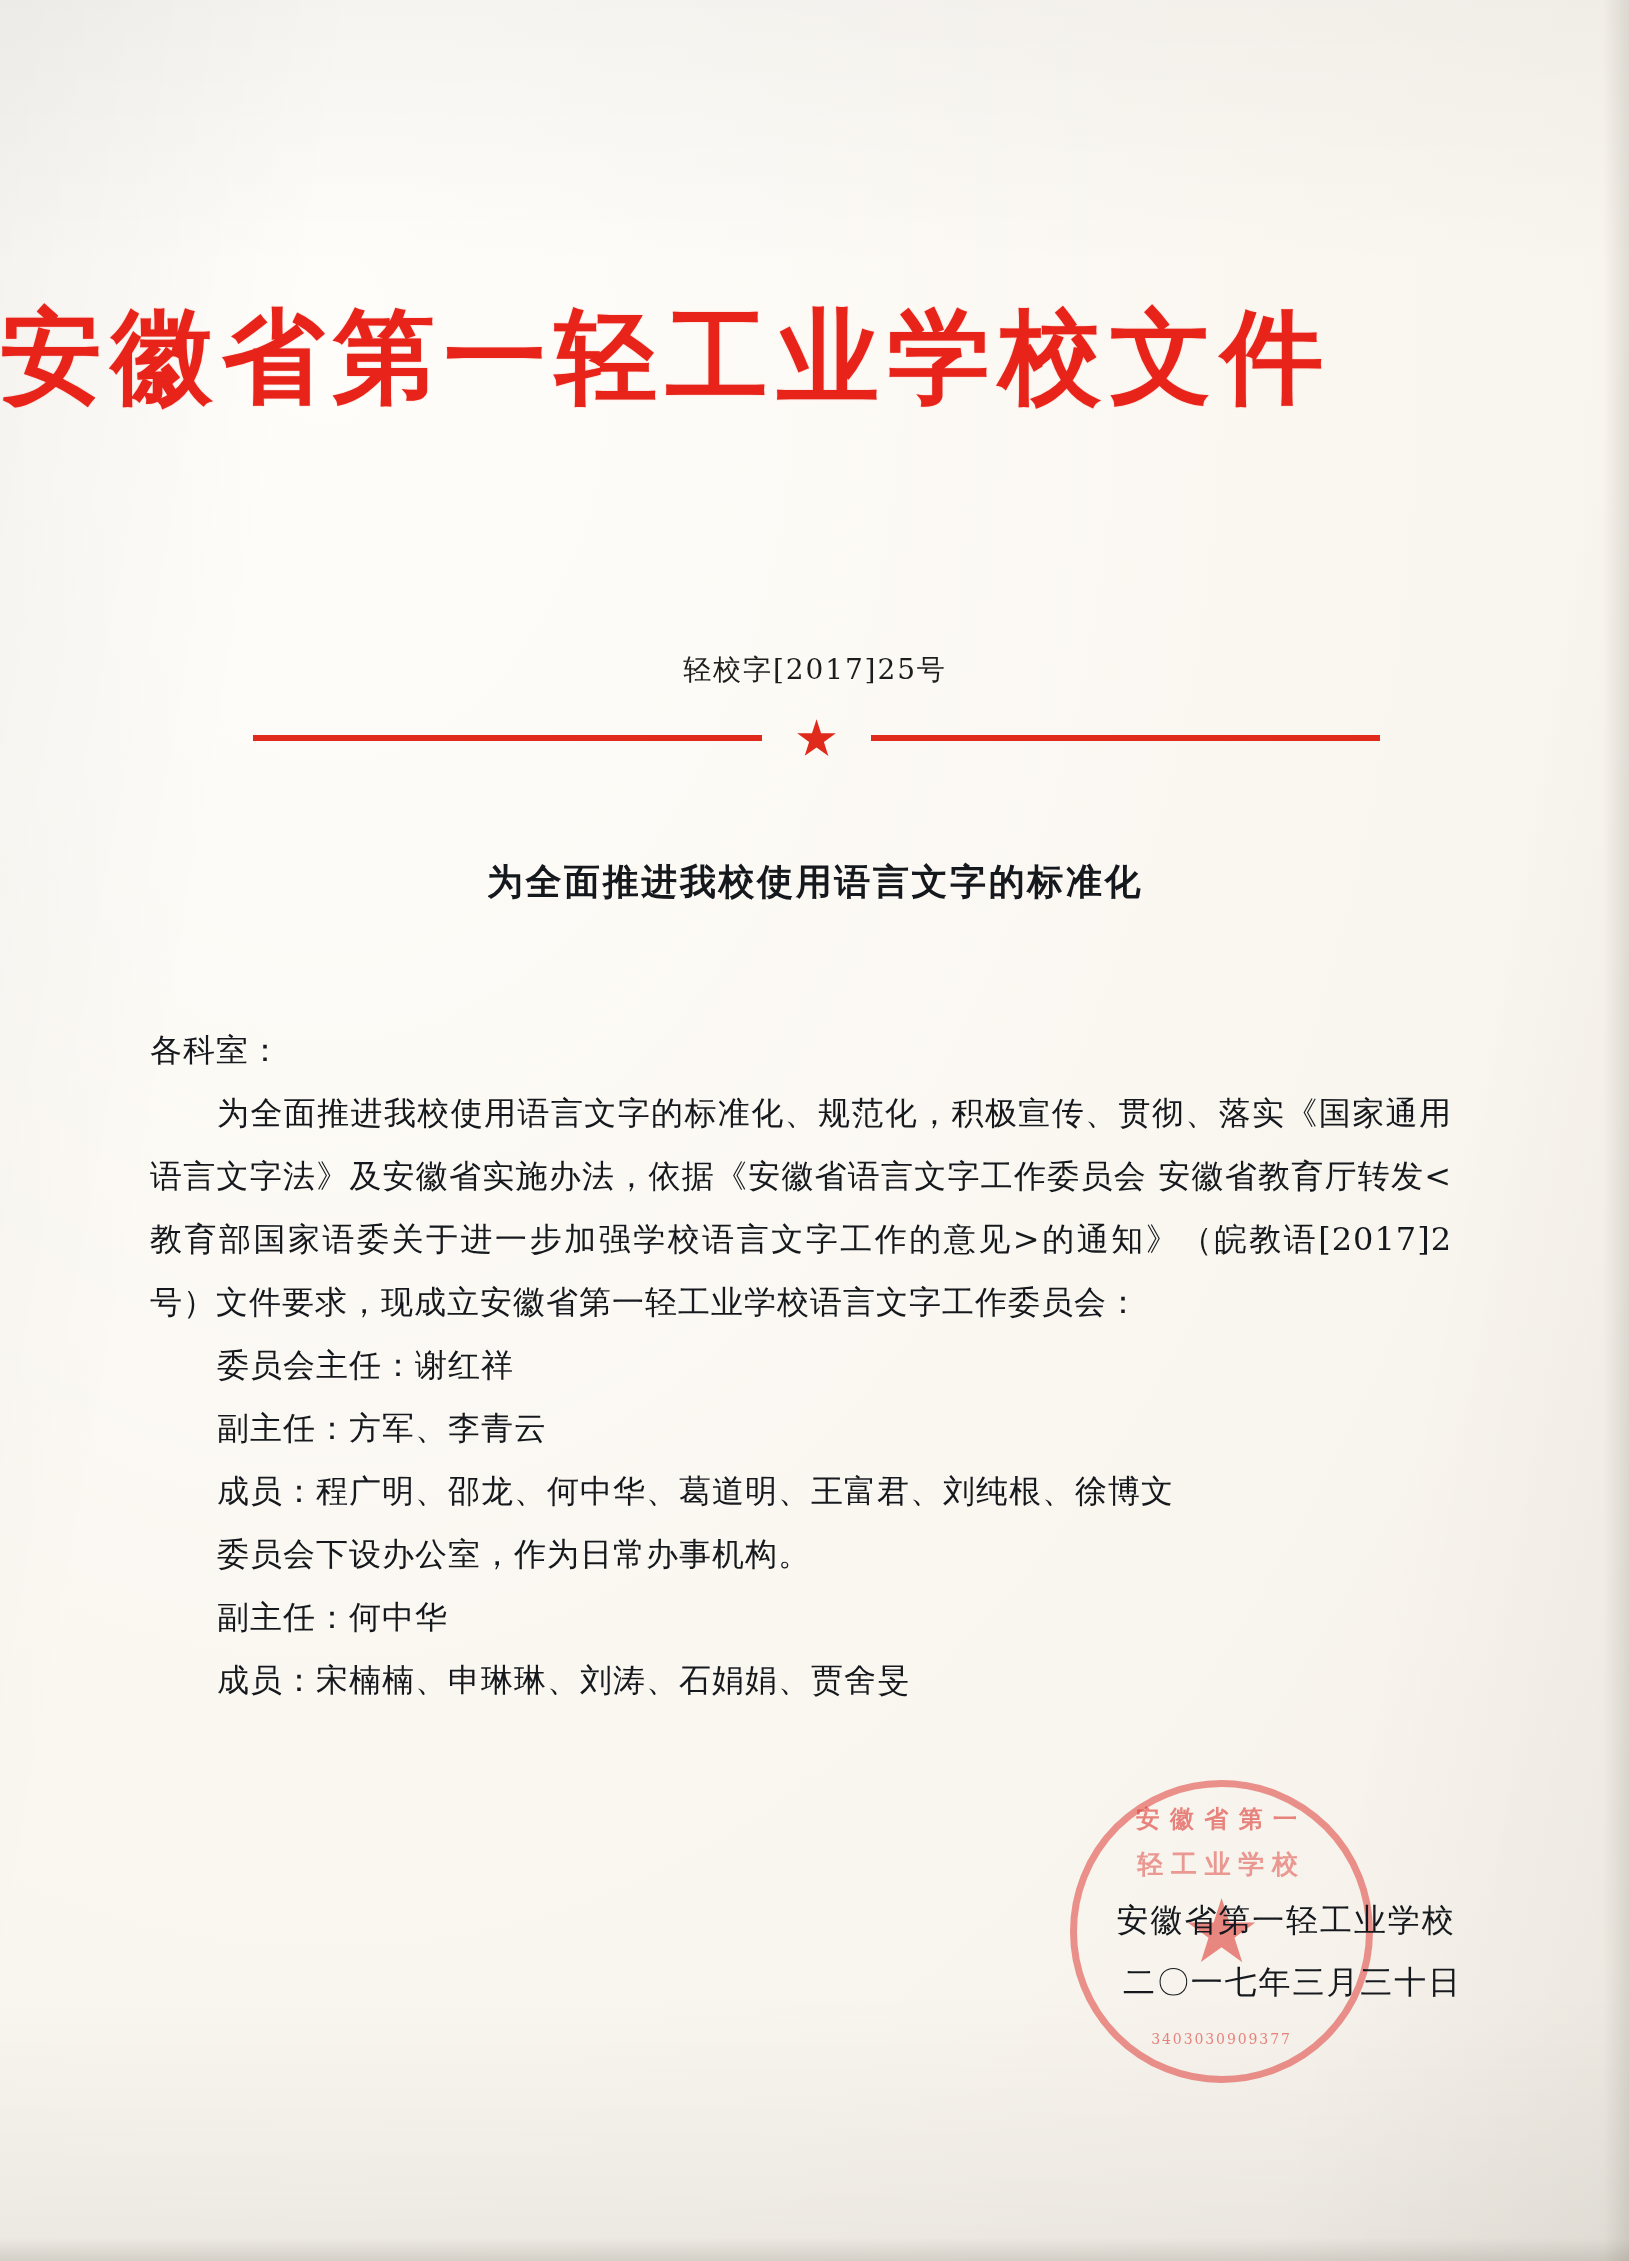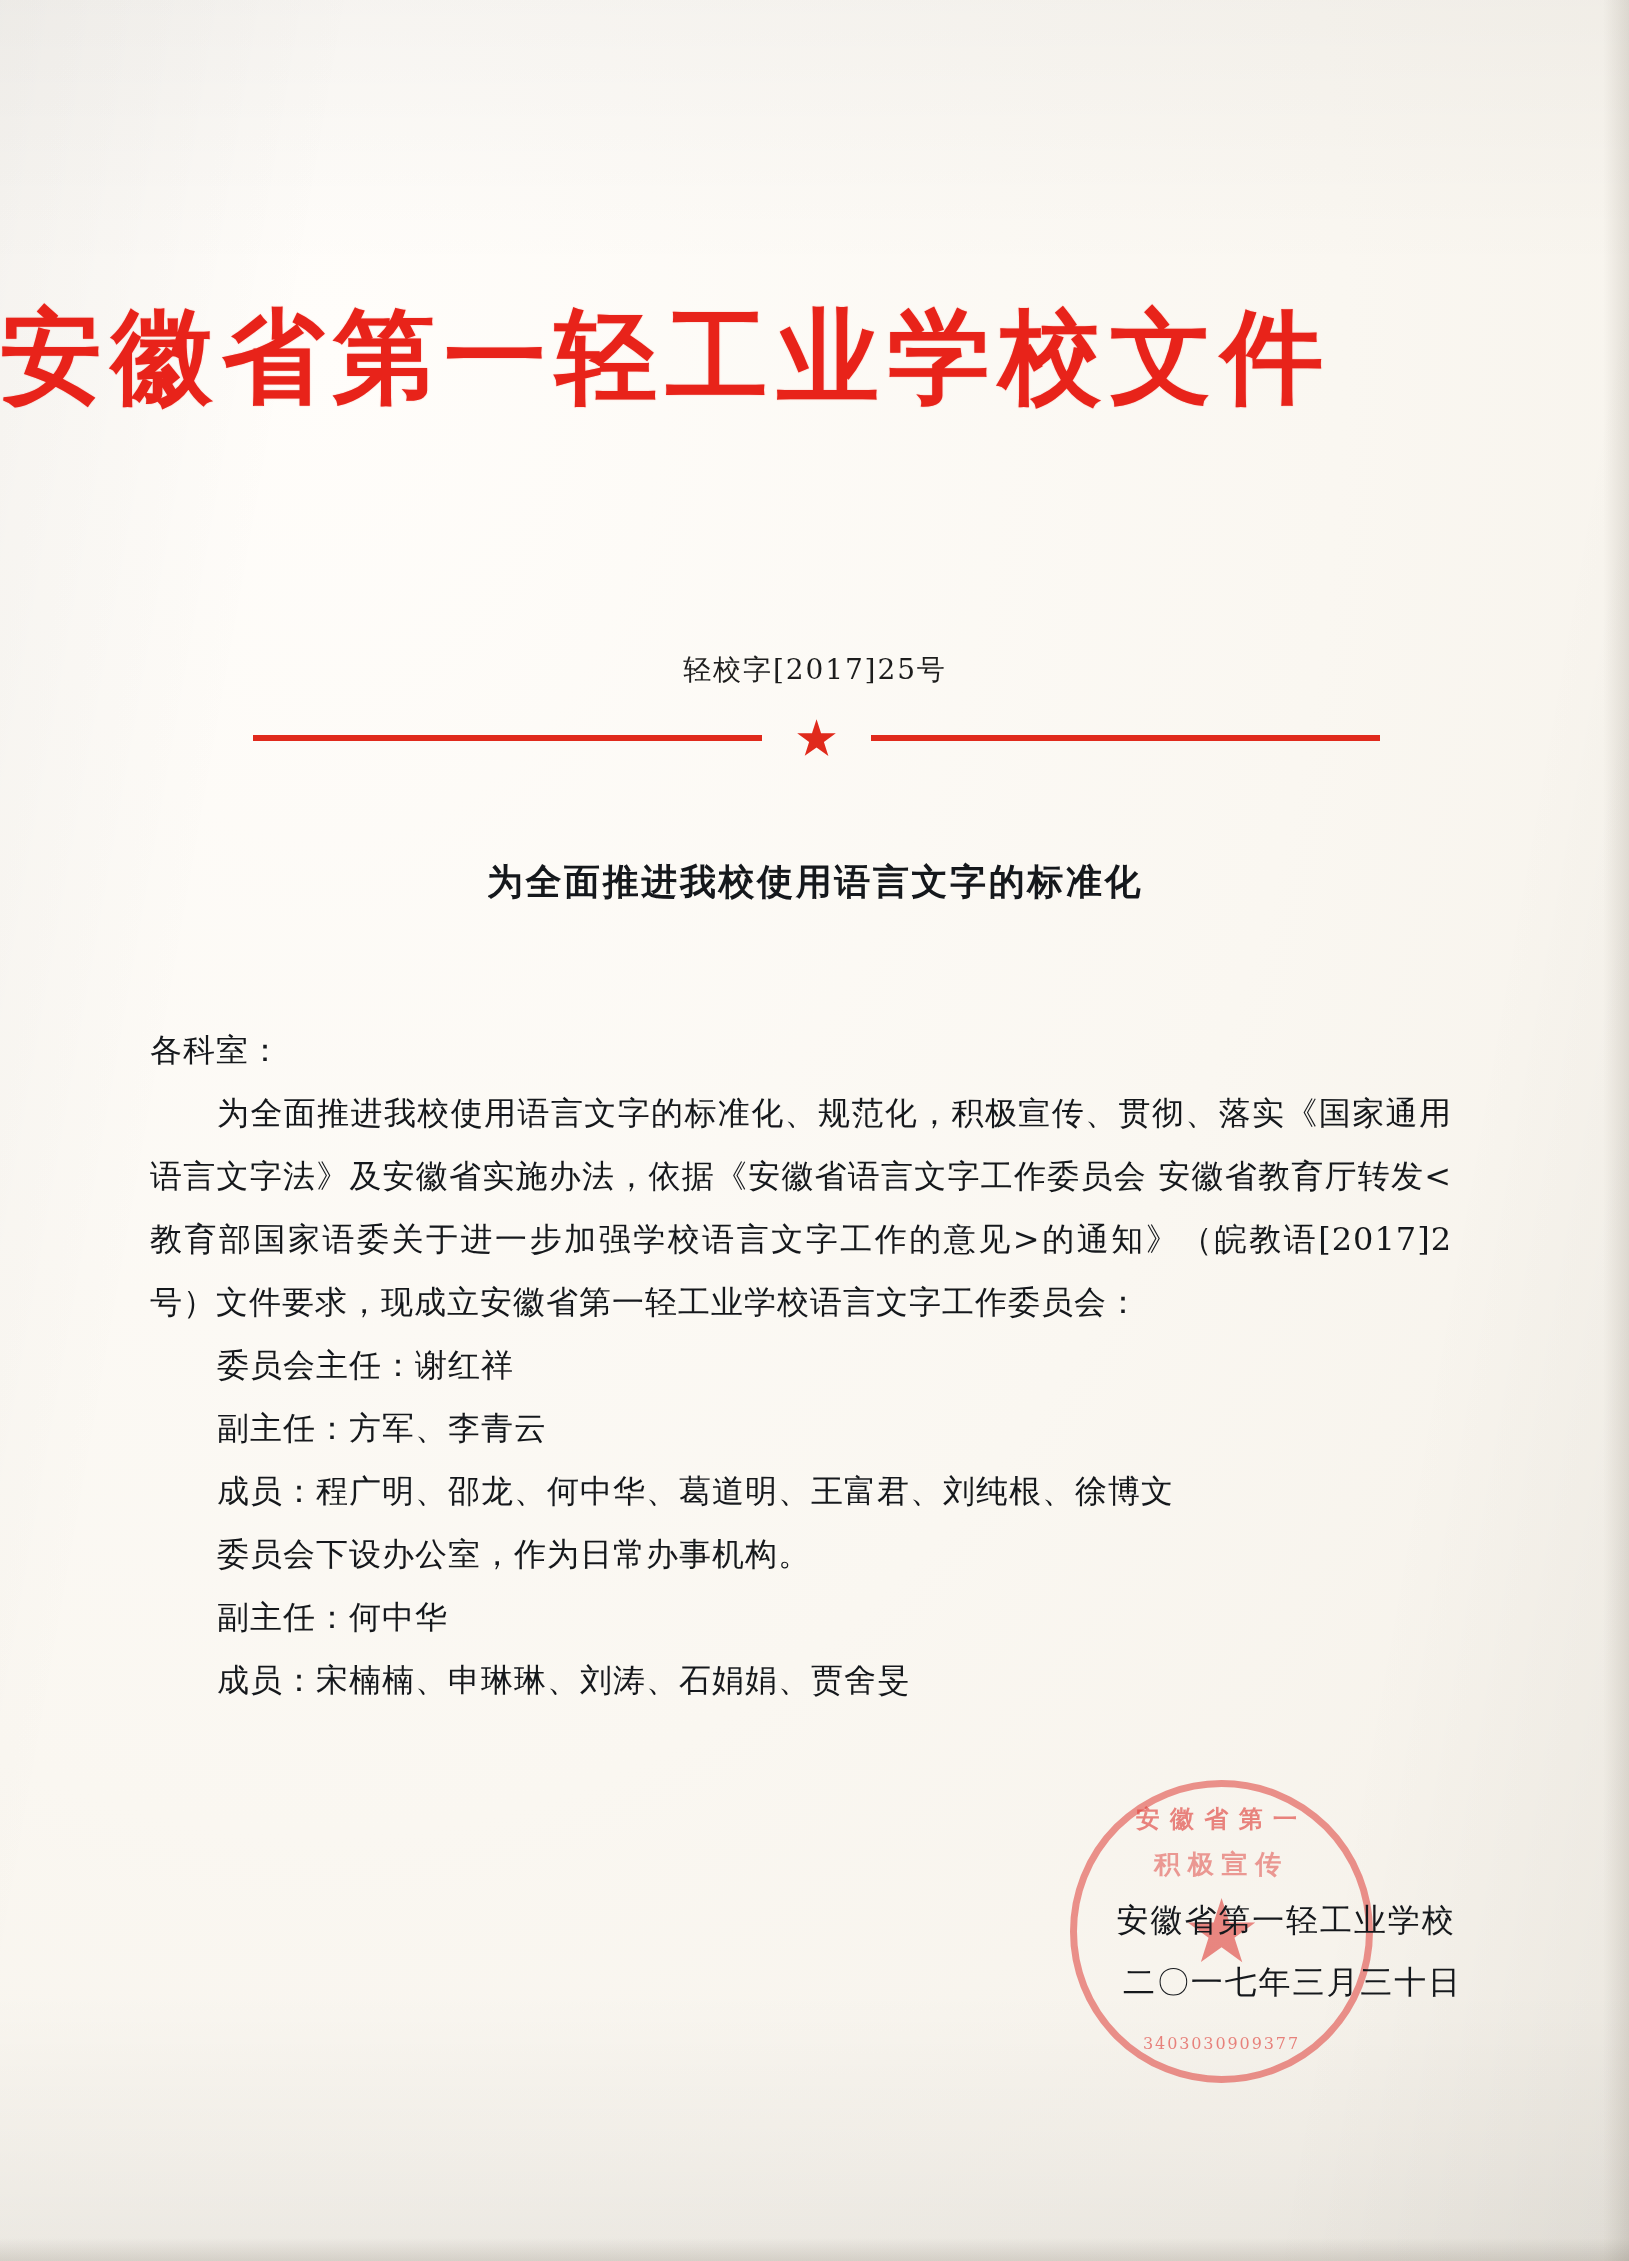--- a/index.html
+++ b/index.html
@@ -174,22 +174,22 @@
     left: 0;
     width: 100%;
     text-align: center;
     top: 67px;
     font-size: 26px;
     letter-spacing: 7.7px;
     color: rgba(222, 60, 55, 0.5);
     font-weight: 700;
   }
   .seal .bottom-text {
-    bottom: 30px;
-    font-size: 16px;
+    bottom: 36px;
+    font-size: 14px;
     letter-spacing: 1.9px;
   }
 
   .page-edge {
     position: absolute;
     right: 0;
     top: 0;
     bottom: 0;
     width: 27px;
     background: linear-gradient(90deg, rgba(0,0,0,0) 0%, rgba(120,110,95,0.18) 100%);
@@ -233,21 +233,21 @@
     <p class="list-line">副主任：方军、李青云</p>
     <p class="list-line">成员：程广明、邵龙、何中华、葛道明、王富君、刘纯根、徐博文</p>
     <p class="list-line">委员会下设办公室，作为日常办事机构。</p>
     <p class="list-line">副主任：何中华</p>
     <p class="list-line">成员：宋楠楠、申琳琳、刘涛、石娟娟、贾舍旻</p>
   </div>
 
   <div class="seal">
     <div class="ring"></div>
     <div class="arc-text">安徽省第一</div>
-    <div class="arc-text-2">积极宣传</div>
+    <div class="arc-text-2">轻工业学校</div>
     <div class="star">★</div>
     <div class="bottom-text">3403030909377</div>
   </div>
 
   <div class="signature">
     <div class="org">安徽省第一轻工业学校</div>
     <div class="date">二〇一七年三月三十日</div>
   </div>
 
   <div class="page-edge"></div>

